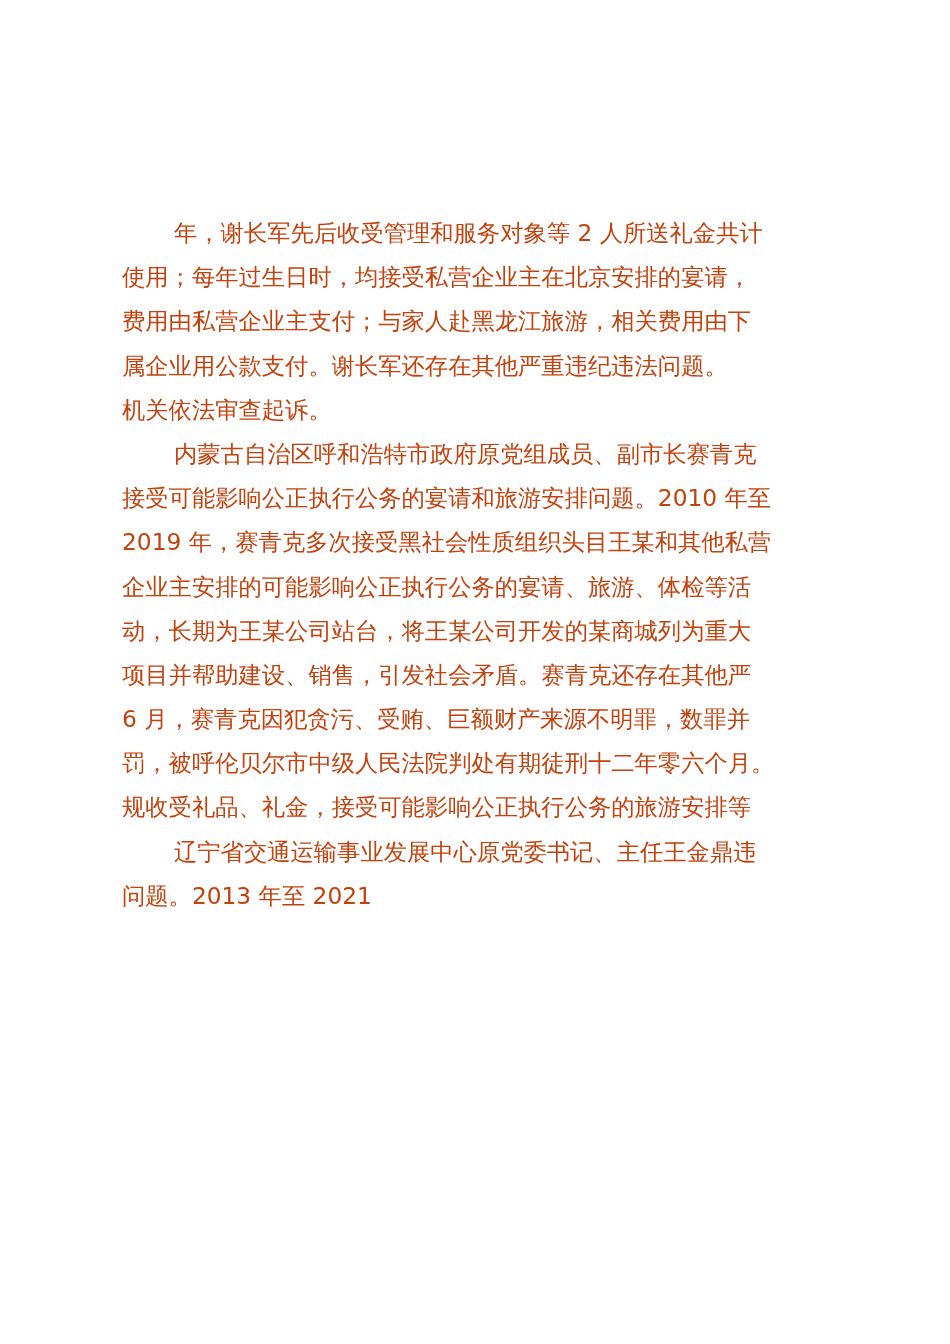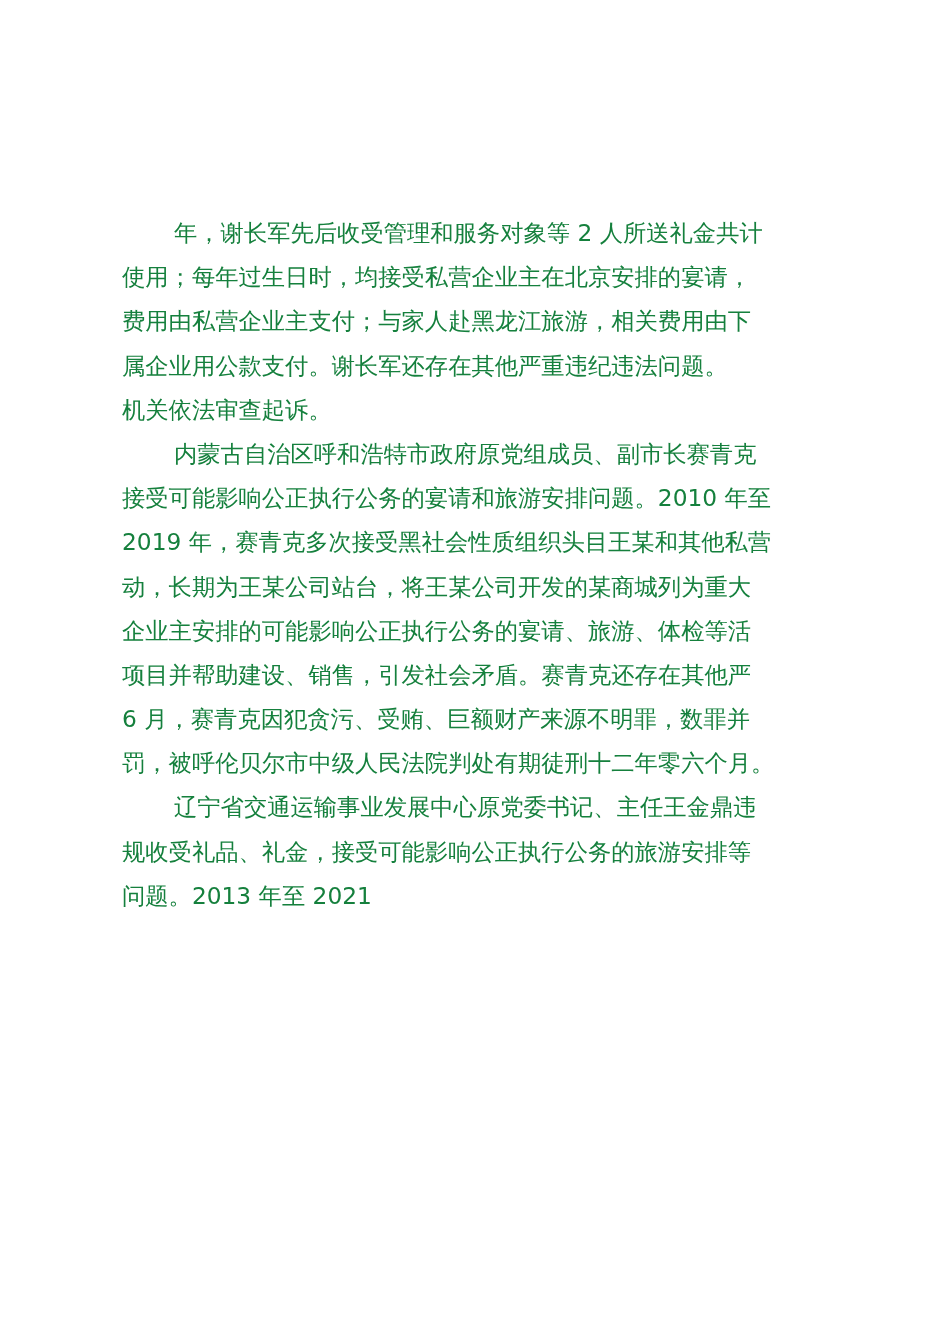--- a/index.html
+++ b/index.html
@@ -5,47 +5,47 @@
   html, body { margin: 0; padding: 0; background: #ffffff; }
   body { width: 950px; height: 1344px; position: relative; overflow: hidden; }
   .page {
     position: absolute;
     left: 122px;
     top: 211px;
     width: 712px;
     font-family: "DejaVu Sans", "Liberation Sans", sans-serif;
     font-size: 23.3px;
     line-height: 44.2px;
-    color: #15803d;
+    color: #c2410c;
     letter-spacing: 0px;
   }
 </style>
 </head>
 <body>
 
 <div class="page">
   <div class="para-group">
     <div class="line indent-line" style="padding-left:52px">年，谢长军先后收受管理和服务对象等 2 人所送礼金共计</div>
     <div class="line">使用；每年过生日时，均接受私营企业主在北京安排的宴请，</div>
     <div class="line">费用由私营企业主支付；与家人赴黑龙江旅游，相关费用由下</div>
     <div class="line">属企业用公款支付。谢长军还存在其他严重违纪违法问题。</div>
     <div class="line">机关依法审查起诉。</div>
   </div>
   <div class="para-group">
     <div class="line indent-line" style="padding-left:52px">内蒙古自治区呼和浩特市政府原党组成员、副市长赛青克</div>
     <div class="line">接受可能影响公正执行公务的宴请和旅游安排问题。2010 年至</div>
     <div class="line">2019 年，赛青克多次接受黑社会性质组织头目王某和其他私营</div>
+    <div class="line">企业主安排的可能影响公正执行公务的宴请、旅游、体检等活</div>
     <div class="line">动，长期为王某公司站台，将王某公司开发的某商城列为重大</div>
-    <div class="line">企业主安排的可能影响公正执行公务的宴请、旅游、体检等活</div>
     <div class="line">项目并帮助建设、销售，引发社会矛盾。赛青克还存在其他严</div>
     <div class="line">6 月，赛青克因犯贪污、受贿、巨额财产来源不明罪，数罪并</div>
     <div class="line">罚，被呼伦贝尔市中级人民法院判处有期徒刑十二年零六个月。</div>
   </div>
   <div class="para-group">
+    <div class="line">规收受礼品、礼金，接受可能影响公正执行公务的旅游安排等</div>
     <div class="line indent-line" style="padding-left:52px">辽宁省交通运输事业发展中心原党委书记、主任王金鼎违</div>
-    <div class="line">规收受礼品、礼金，接受可能影响公正执行公务的旅游安排等</div>
     <div class="line">问题。2013 年至 2021</div>
   </div>
 </div>
 
 <style>
   .line { white-space: nowrap; height: 44.2px; }
 </style>
 
 </body></html>

